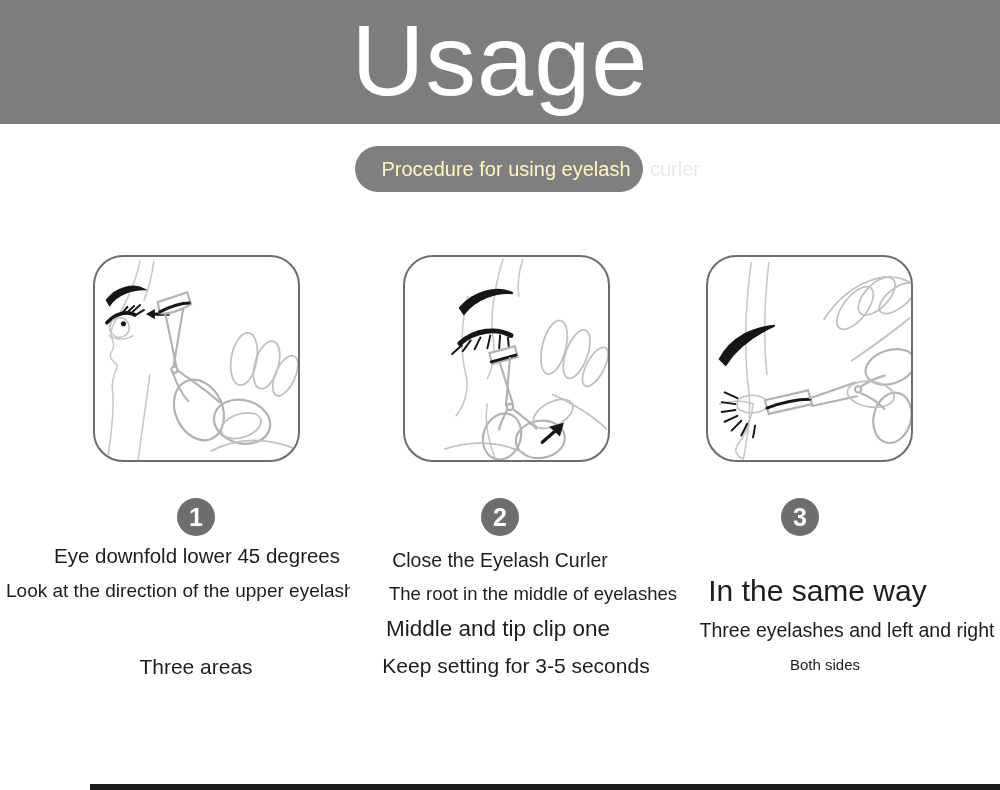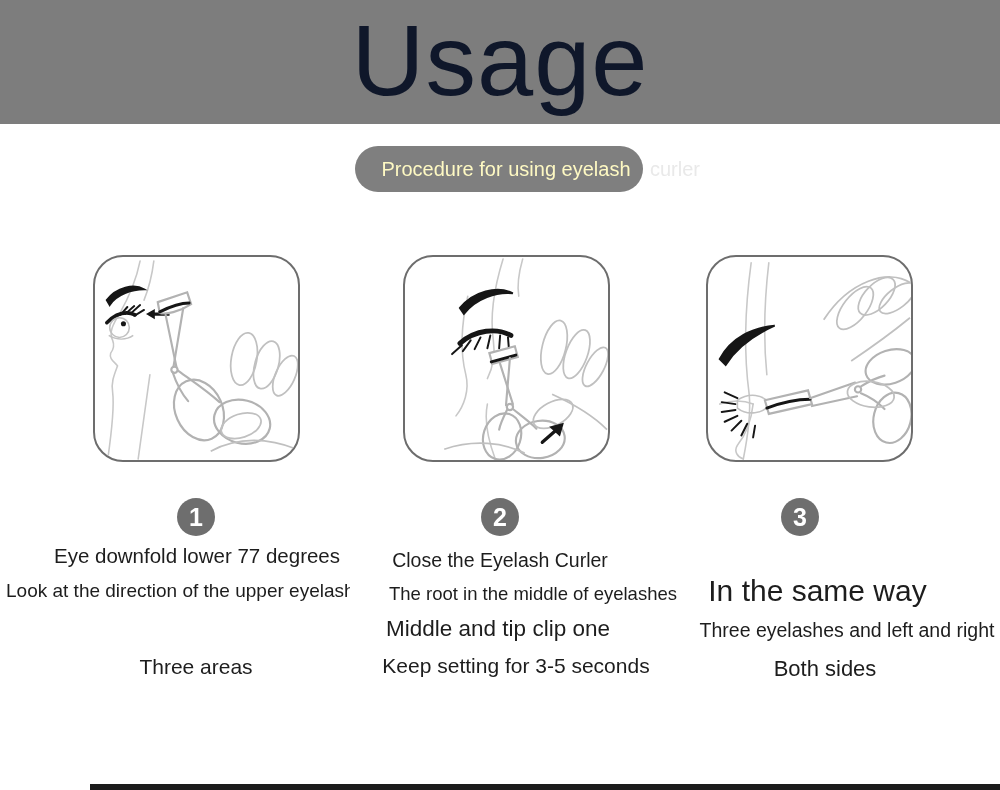--- a/index.html
+++ b/index.html
@@ -7,21 +7,21 @@
     position:relative; width:1000px; height:790px; background:#ffffff;
     font-family:"Liberation Sans", sans-serif; overflow:hidden;
     color:#1d1d1d;
   }
   
   .hdr{
     position:absolute; left:0; top:0; width:1000px; height:124px;
     background:#7d7d7d; display:flex; align-items:center; justify-content:center;
   }
   .hdr-title{
-    color:#0f172a; font-size:101px; font-weight:300; letter-spacing:1px;
+    color:#ffffff; font-size:101px; font-weight:300; letter-spacing:1px;
     line-height:1; transform:translateY(-2px);
   }
   
   .pill{
     position:absolute; left:355px; top:146px; width:288px; height:46px;
     background:#7f7f7f; border-radius:24px; display:flex; align-items:center;
     justify-content:center; padding-left:14px; box-sizing:border-box;
     white-space:nowrap; overflow:visible;
   }
   .pill-label{ color:#fef9c3; font-size:20px; }
@@ -55,21 +55,21 @@
   .s1l4{ left:46px;  top:655px; width:300px; font-size:21px; }
   
   .s2l1{ left:350px; top:549px; width:300px; font-size:19.5px; }
   .s2l2{ left:383px; top:583px; width:300px; font-size:18.5px; }
   .s2l3{ left:348px; top:616px; width:300px; font-size:22.5px; }
   .s2l4{ left:366px; top:654px; width:300px; font-size:21px; }
   
   .s3l1{ left:697px; top:549px; width:211px; font-size:19px; text-align:left; }
   .s3l2{ left:700px; top:574px; width:235px; font-size:30px; }
   .s3l3{ left:694px; top:619px; width:306px; font-size:19.5px; }
-  .s3l4{ left:675px; top:656px; width:300px; font-size:22px; }
+  .s3l4{ left:675px; top:656px; width:300px; font-size:15px; }
   
   .bbar{
     position:absolute; left:90px; top:784px; width:910px; height:6px;
     background:#1c1c1c;
   }
 </style>
 </head>
 <body>
 
 <div class="page">
@@ -215,21 +215,21 @@
   <div class="numc n1">
       <span>1</span>
     </div>
   <div class="numc n2">
       <span>2</span>
     </div>
   <div class="numc n3">
       <span>3</span>
     </div>
 
-  <div class="tl ctr s1l1">Eye downfold lower 77 degrees</div>
+  <div class="tl ctr s1l1">Eye downfold lower 45 degrees</div>
   <div class="tl clip s1l2">Look at the direction of the upper eyelashes</div>
   <div class="tl ctr s2l1">Close the Eyelash Curler</div>
 
   <div class="tl ctr s1l4">Three areas</div>
   <div class="tl ctr s2l2">The root in the middle of eyelashes</div>
   <div class="tl ctr s2l3">Middle and tip clip one</div>
   <div class="tl ctr s2l4">Keep setting for 3-5 seconds</div>
 
   <div class="tl ctr s3l2">In the same way</div>
   <div class="tl ctr s3l3">Three eyelashes and left and right</div>

